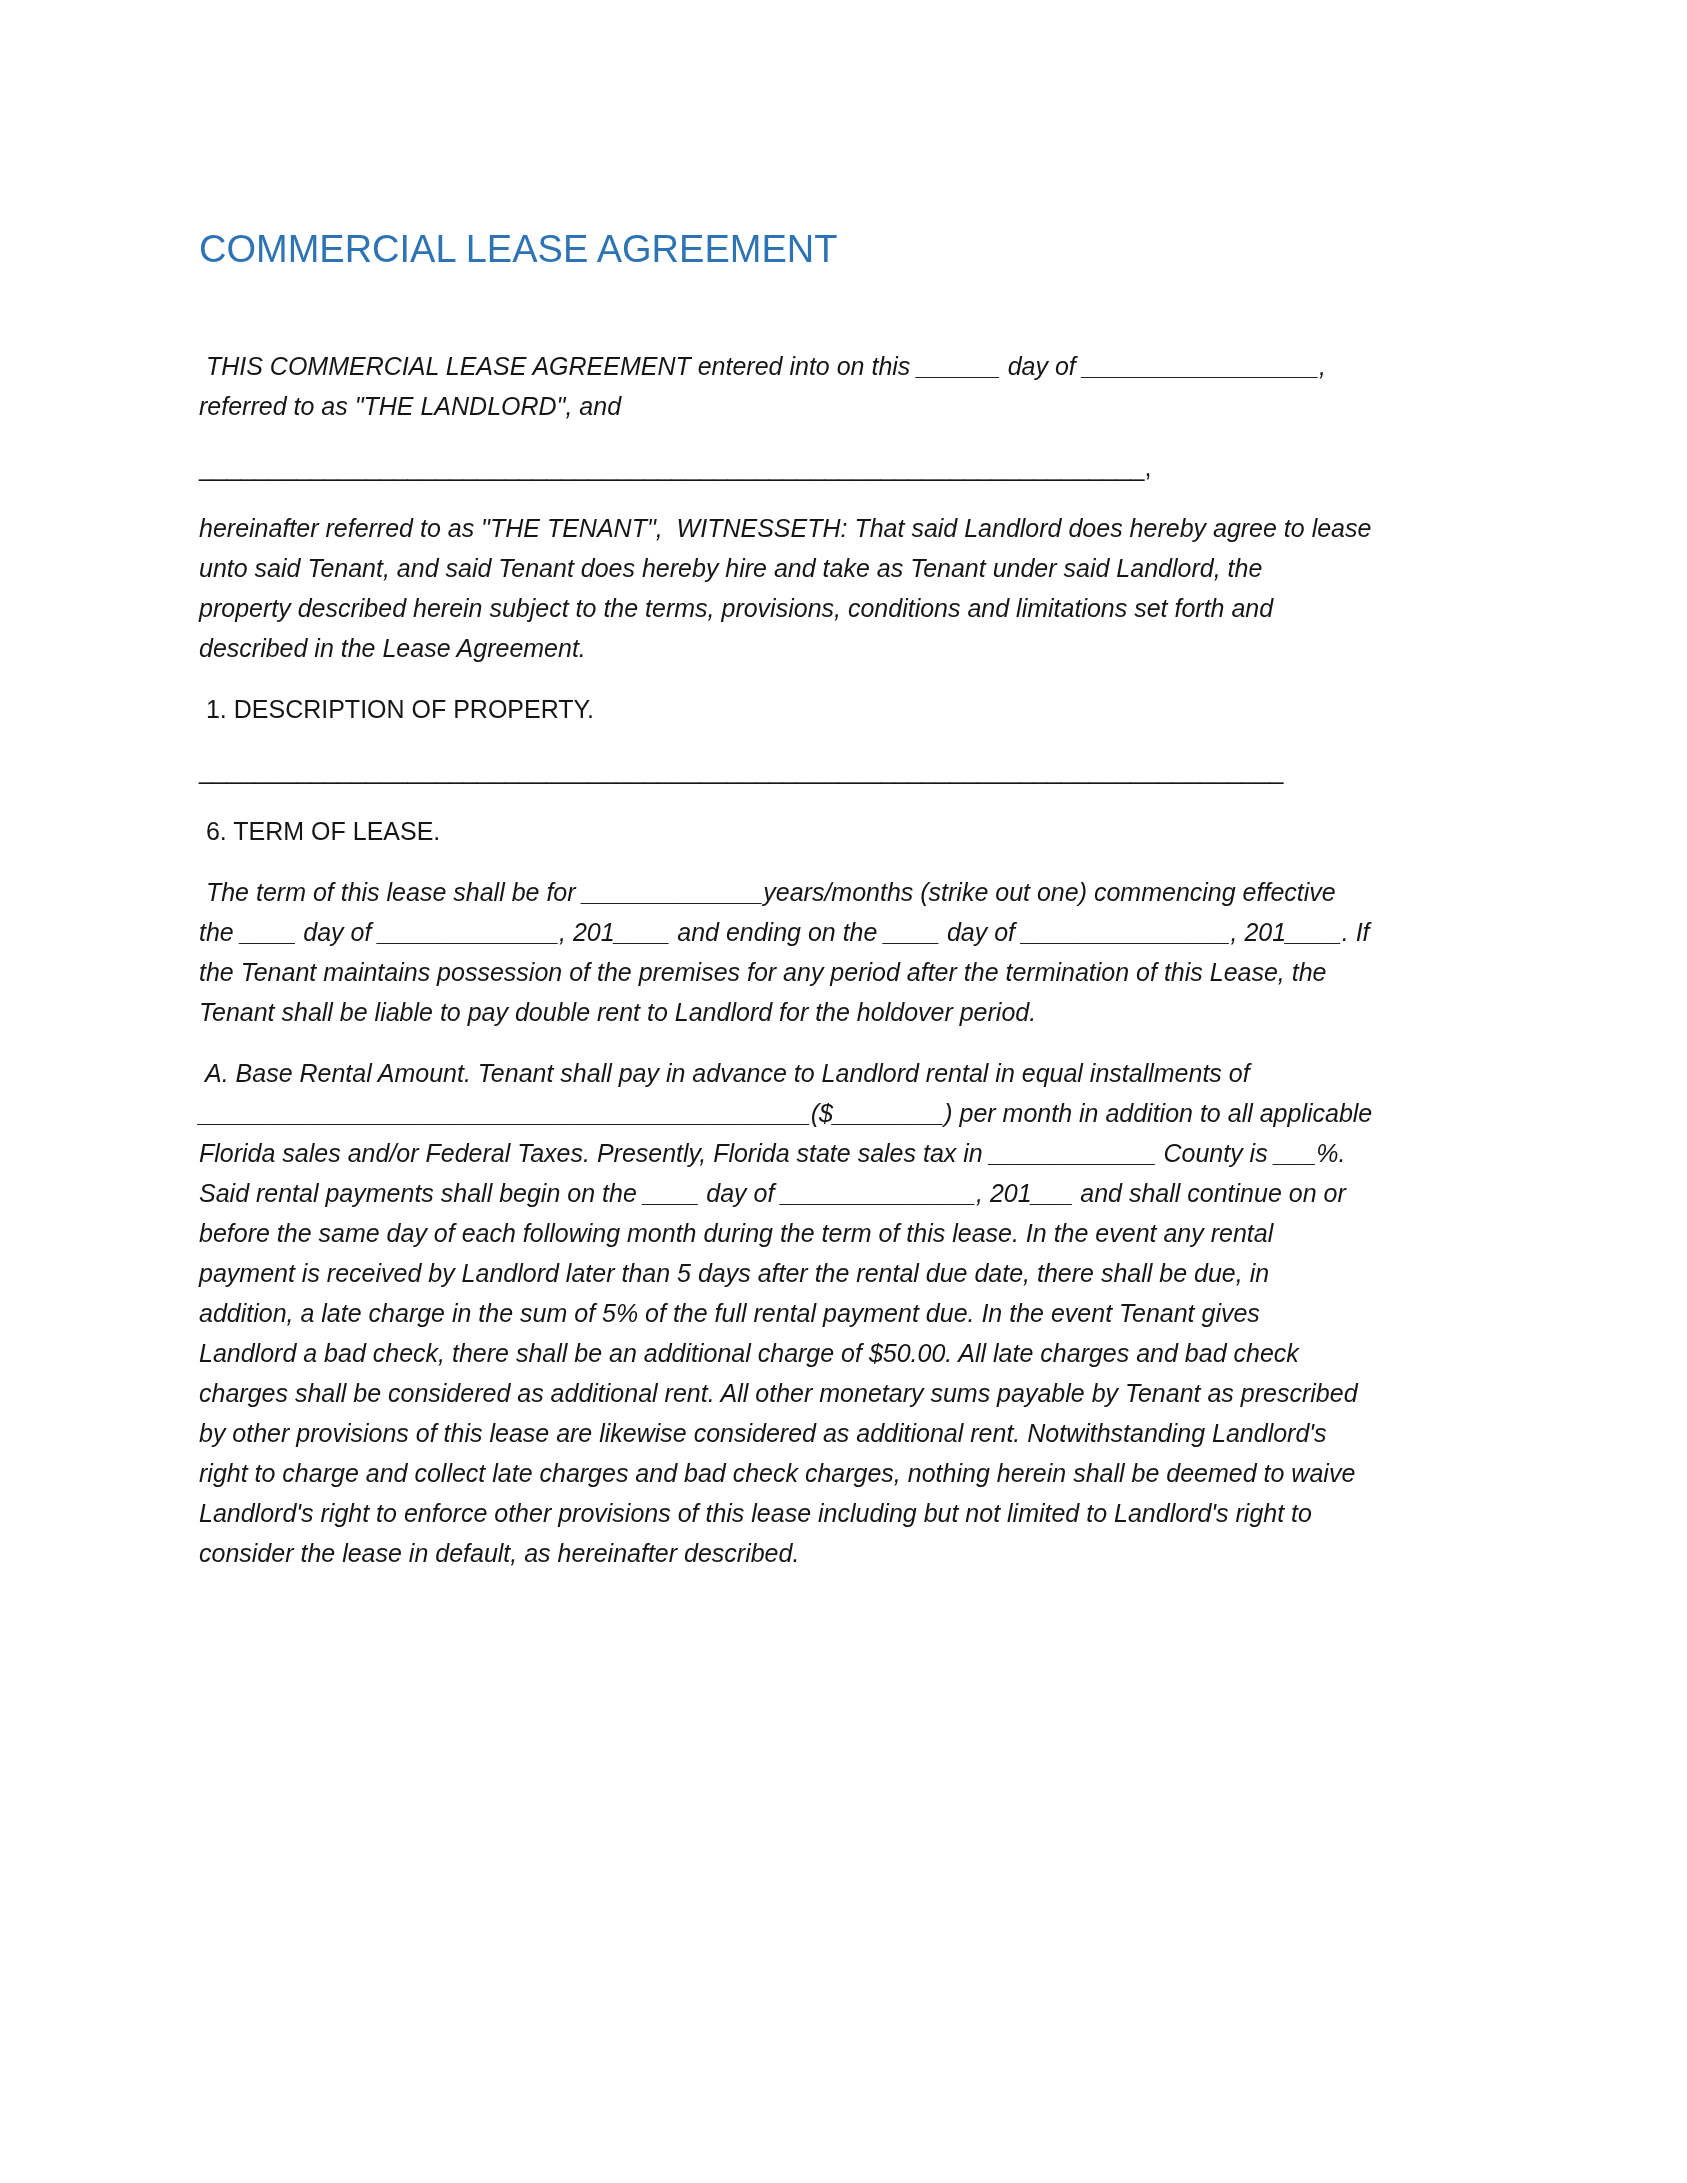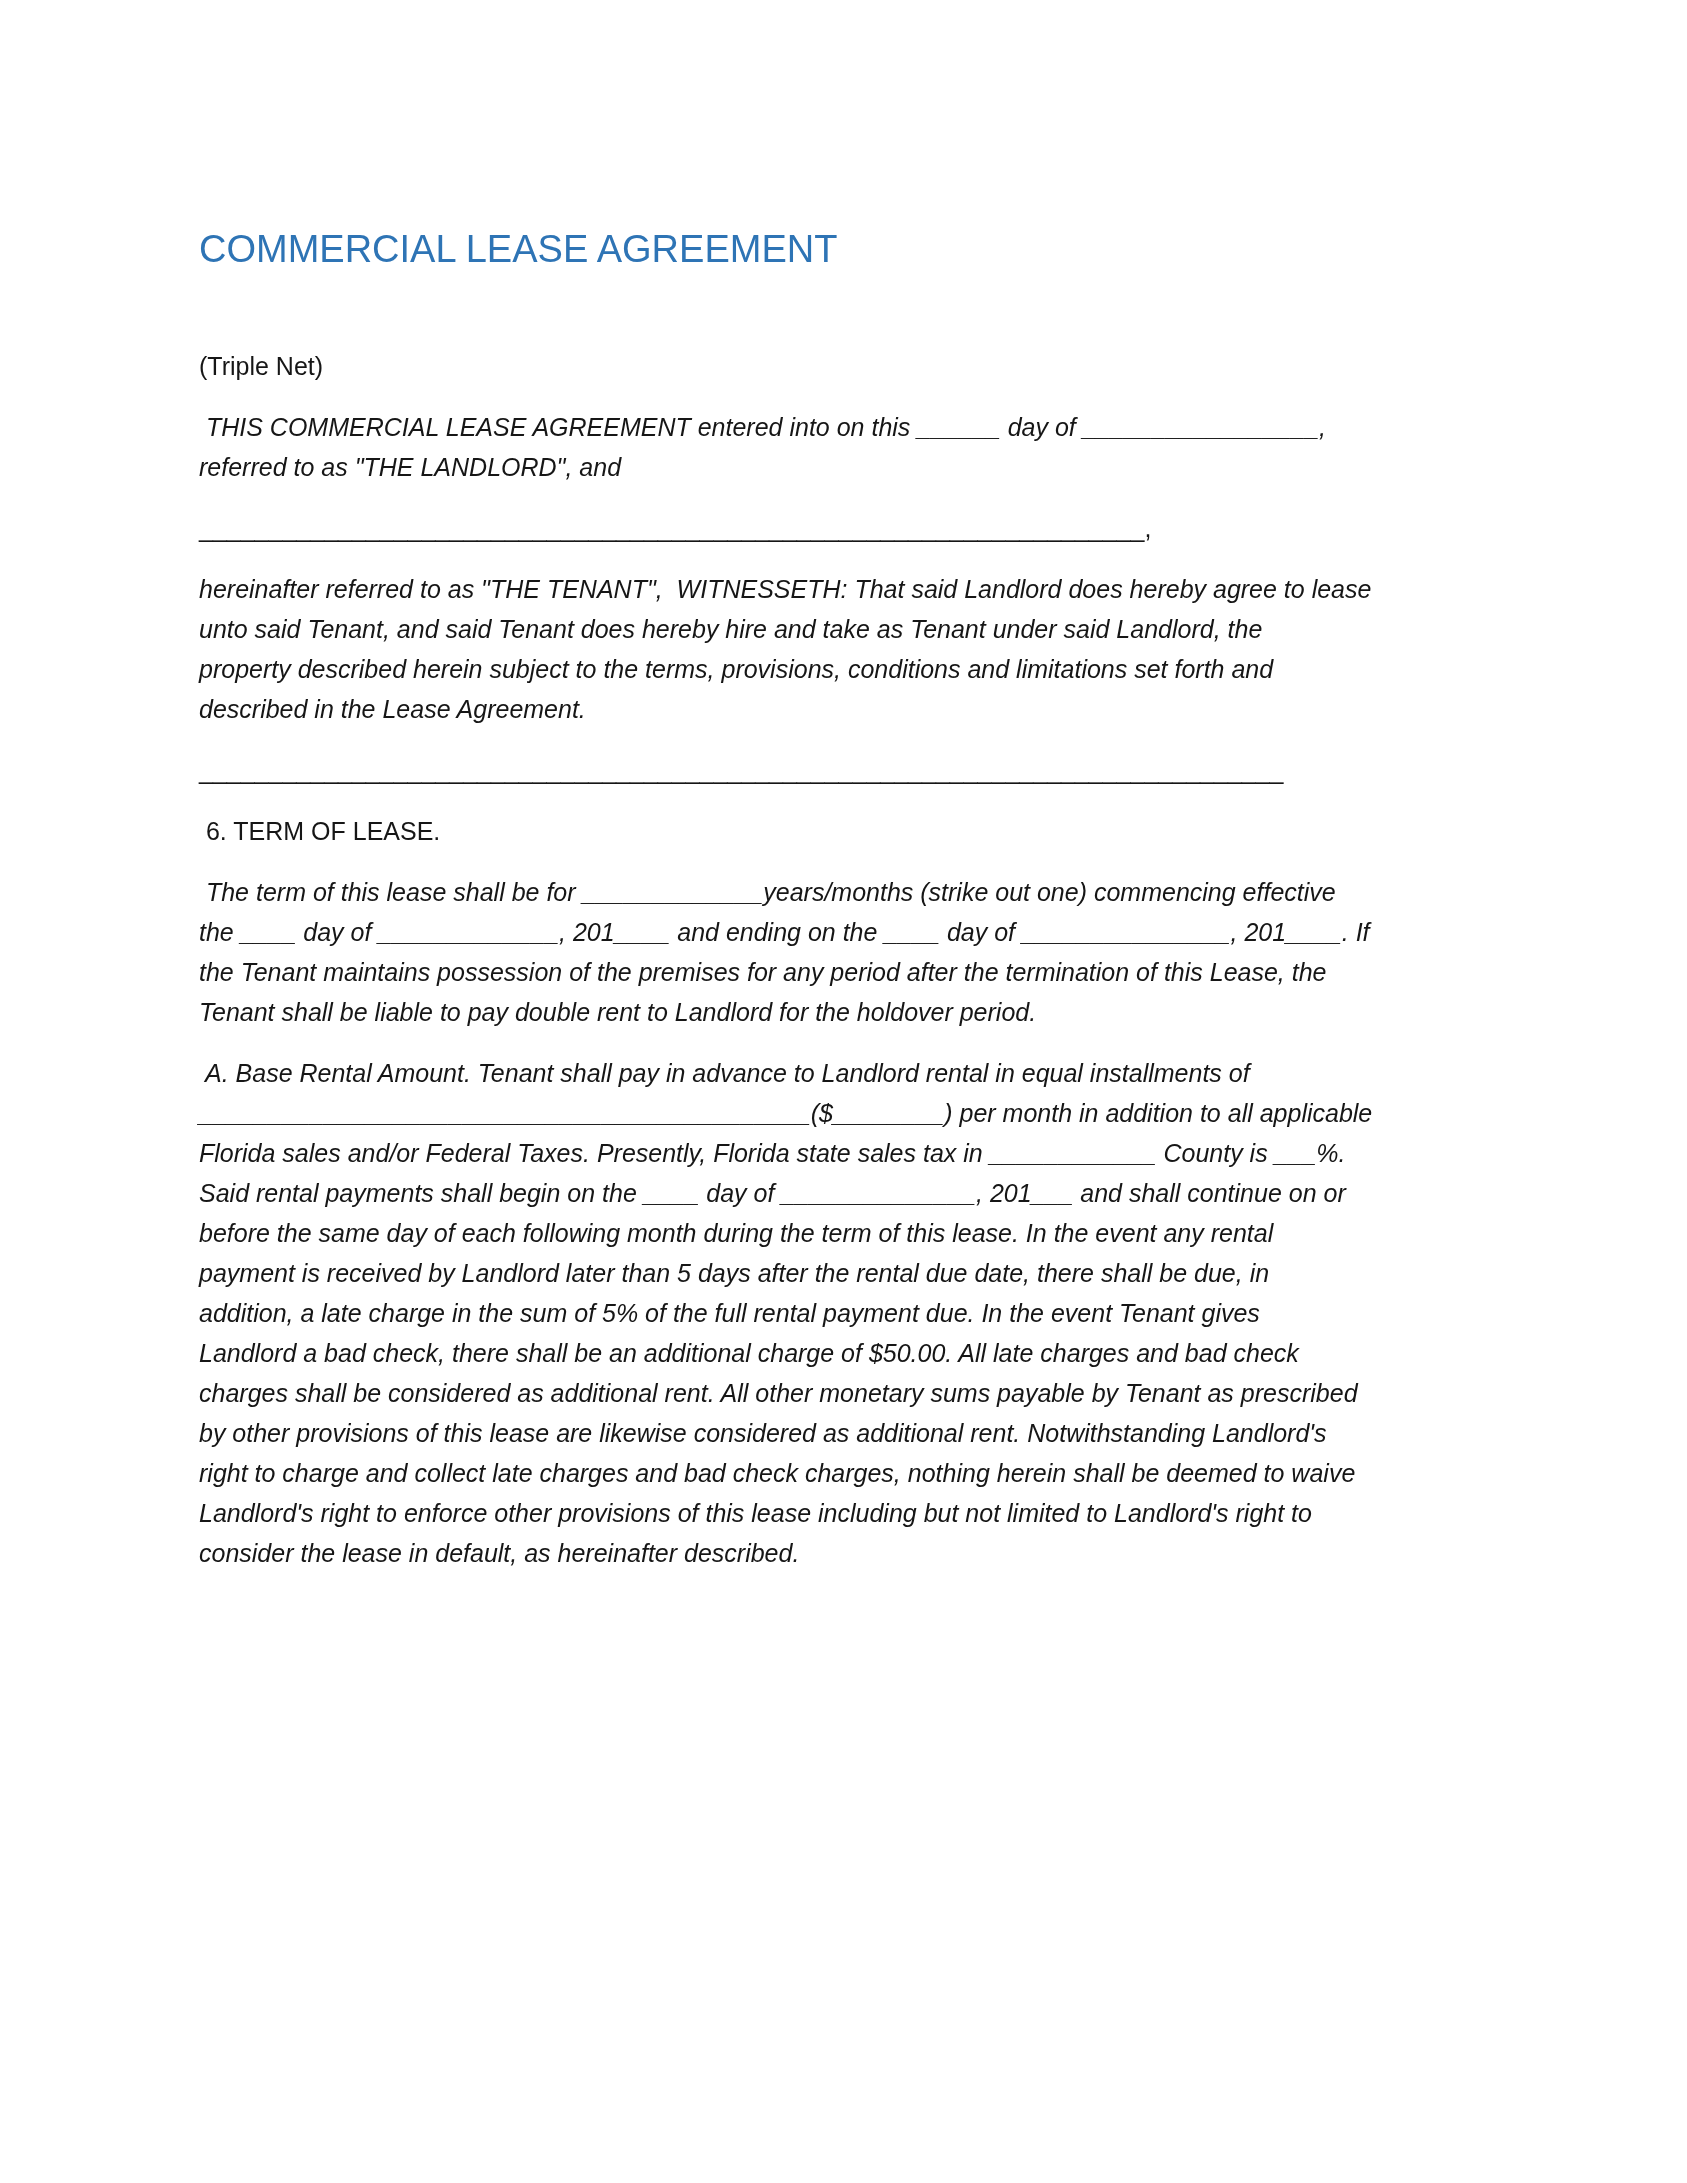--- a/index.html
+++ b/index.html
@@ -36,28 +36,28 @@
     font-style: italic;
   }
 </style>
 </head>
 <body>
 
 <div class="page">
 
   <h1 class="doc-title" style="color: rgb(46, 116, 181);">COMMERCIAL LEASE AGREEMENT</h1>
 
-  <div class="para">(Triple Net)</div>
 
   <div class="para"><div class="line"> THIS COMMERCIAL LEASE AGREEMENT entered into on this ______ day of _________________,</div><div class="line">referred to as "THE LANDLORD", and</div></div>
 
   <div class="para">____________________________________________________________________,</div>
 
   <div class="para"><div class="line">hereinafter referred to as "THE TENANT",  WITNESSETH: That said Landlord does hereby agree to lease</div><div class="line">unto said Tenant, and said Tenant does hereby hire and take as Tenant under said Landlord, the</div><div class="line">property described herein subject to the terms, provisions, conditions and limitations set forth and</div><div class="line">described in the Lease Agreement.</div></div>
 
+  <div class="para"> 1. DESCRIPTION OF PROPERTY.</div>
 
 
 
   <div class="para">______________________________________________________________________________</div>
 
   <div class="para"> 6. TERM OF LEASE.</div>
 
   <div class="para"><div class="line"> The term of this lease shall be for _____________years/months (strike out one) commencing effective</div><div class="line">the ____ day of _____________, 201____ and ending on the ____ day of _______________, 201____. If</div><div class="line">the Tenant maintains possession of the premises for any period after the termination of this Lease, the</div><div class="line">Tenant shall be liable to pay double rent to Landlord for the holdover period.</div></div>
 
 

